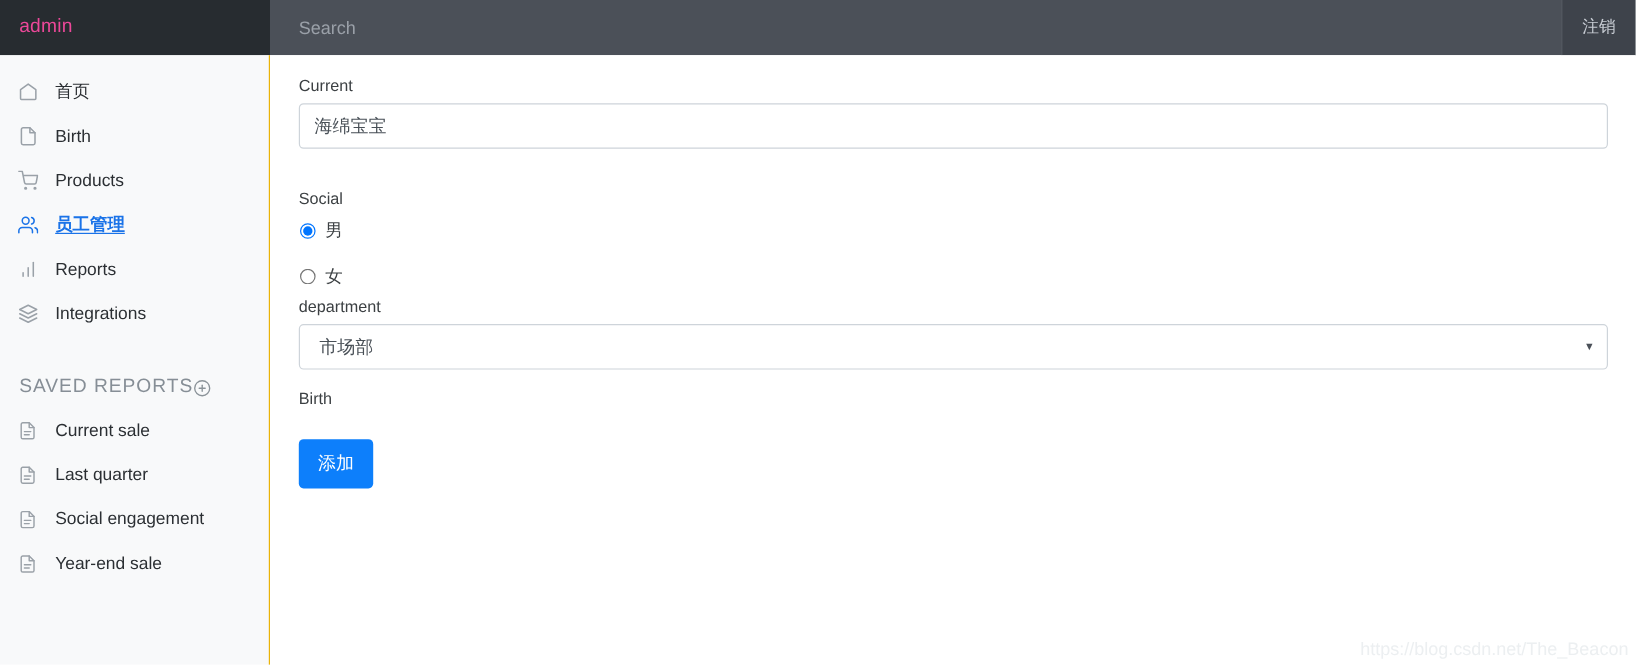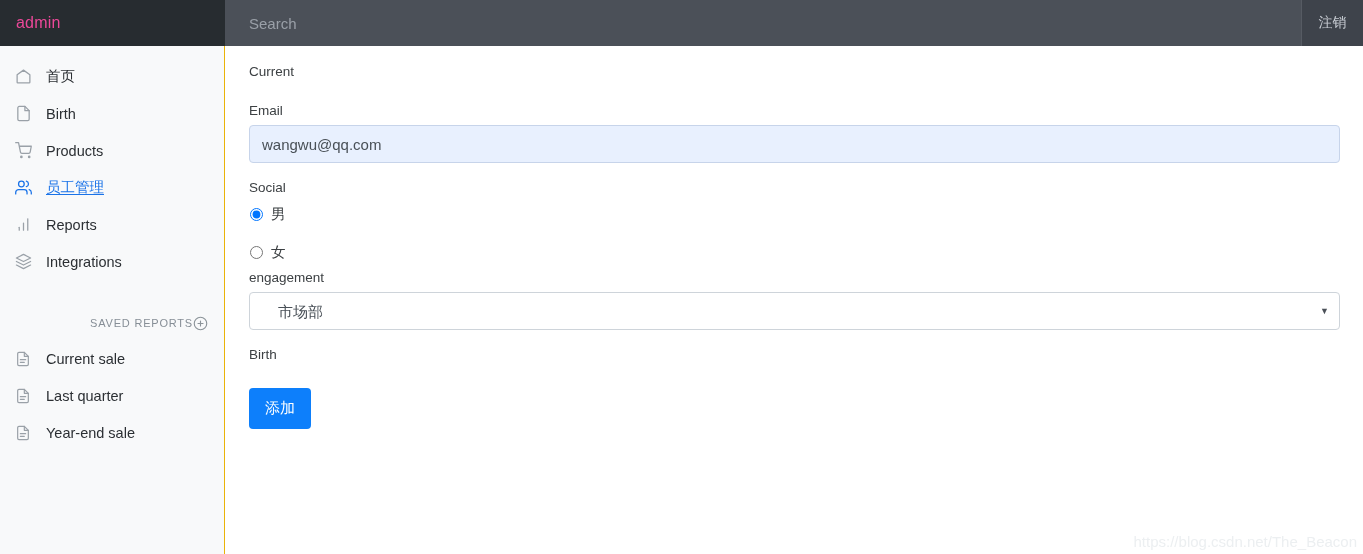--- a/index.html
+++ b/index.html
@@ -103,31 +103,31 @@
     width: 22px;
     flex: 0 0 22px;
     display: flex;
     align-items: center;
     justify-content: flex-start;
     margin-right: 9px;
     color: #9aa1a8;
   }
   .nav-item.active { color: #1a73e8; }
   .nav-item.active .ico { color: #1a73e8; }
-  .nav-item.active .lbl { text-decoration: underline; text-underline-offset: 2px; }
+  .nav-item.active .lbl { text-decoration: underline; text-underline-offset: 2px; font-weight: bold; }
 
   .section-head {
     display: flex;
     align-items: center;
-    justify-content: flex-end;
+    justify-content: flex-start;
     padding: 0 16px 0 16px;
     height: 34px;
     margin-top: 26px;
     color: #868e96;
-    font-size: 11px;
+    font-size: 16px;
     letter-spacing: 0.8px;
   }
   .plus-btn {
     color: #8b9399;
     cursor: pointer;
     display: flex;
     align-items: center;
   }
 
   
@@ -175,21 +175,21 @@
   .radio-row label { font-size: 14.5px; color: #3c4043; cursor: pointer; }
 
   .select-wrap { position: relative; }
   .fselect {
     display: block;
     width: 100%;
     height: 38px;
     border: 1px solid #ced4da;
     border-radius: 4px;
     background: #ffffff;
-    padding: 0 28px 0 28px;
+    padding: 0 28px 0 16px;
     font-size: 15px;
     color: #495057;
     font-family: "Liberation Sans", sans-serif;
     outline: none;
     appearance: none;
     -webkit-appearance: none;
   }
   .sel-arrow {
     position: absolute;
     right: 11px;
@@ -338,64 +338,72 @@
           <svg width="16" height="16" viewBox="0 0 24 24" fill="none" stroke="currentColor" stroke-width="1.8" stroke-linecap="round" stroke-linejoin="round">
               <path d="M14 2H6a2 2 0 0 0-2 2v16a2 2 0 0 0 2 2h12a2 2 0 0 0 2-2V8z"></path>
               <polyline points="14 2 14 8 20 8"></polyline>
               <line x1="8" y1="13" x2="16" y2="13"></line>
               <line x1="8" y1="17" x2="14" y2="17"></line>
             </svg>
         </span>
         <span class="lbl">Last quarter</span>
       </div>
 
-
       <div class="nav-item">
         <span class="ico">
           <svg width="16" height="16" viewBox="0 0 24 24" fill="none" stroke="currentColor" stroke-width="1.8" stroke-linecap="round" stroke-linejoin="round">
               <path d="M14 2H6a2 2 0 0 0-2 2v16a2 2 0 0 0 2 2h12a2 2 0 0 0 2-2V8z"></path>
               <polyline points="14 2 14 8 20 8"></polyline>
               <line x1="8" y1="13" x2="16" y2="13"></line>
               <line x1="8" y1="17" x2="14" y2="17"></line>
             </svg>
         </span>
+        <span class="lbl">Social engagement</span>
+      </div>
+
+      <div class="nav-item">
+        <span class="ico">
+          <svg width="16" height="16" viewBox="0 0 24 24" fill="none" stroke="currentColor" stroke-width="1.8" stroke-linecap="round" stroke-linejoin="round">
+              <path d="M14 2H6a2 2 0 0 0-2 2v16a2 2 0 0 0 2 2h12a2 2 0 0 0 2-2V8z"></path>
+              <polyline points="14 2 14 8 20 8"></polyline>
+              <line x1="8" y1="13" x2="16" y2="13"></line>
+              <line x1="8" y1="17" x2="14" y2="17"></line>
+            </svg>
+        </span>
         <span class="lbl">Year-end sale</span>
       </div>
 
     </div>
 
     <div class="main">
 
       <div class="field">
         <label class="flabel">Current</label>
+        <input class="finput" type="text" value="海绵宝宝" style="">
       </div>
 
       <div class="gap"></div>
 
-      <div class="field">
-        <label class="flabel">Email</label>
-        <input class="finput autofill" type="text" value="wangwu@qq.com" style="">
-      </div>
 
       <div class="gap"></div>
 
       <div class="field">
         <label class="flabel">Social</label>
         <div class="radio-row">
           <input type="radio" name="gender" id="g-male" checked="" style="">
           <label for="g-male">男</label>
         </div>
         <div class="radio-row">
           <input type="radio" name="gender" id="g-female" style="">
           <label for="g-female">女</label>
         </div>
       </div>
 
       <div class="field" style="margin-top:6px">
-        <label class="flabel">engagement</label>
+        <label class="flabel">department</label>
         <div class="select-wrap">
           <select class="fselect">
             <option>市场部</option>
           </select>
           <span class="sel-arrow">▼</span>
         </div>
       </div>
 
       <div class="gap"></div>
 

